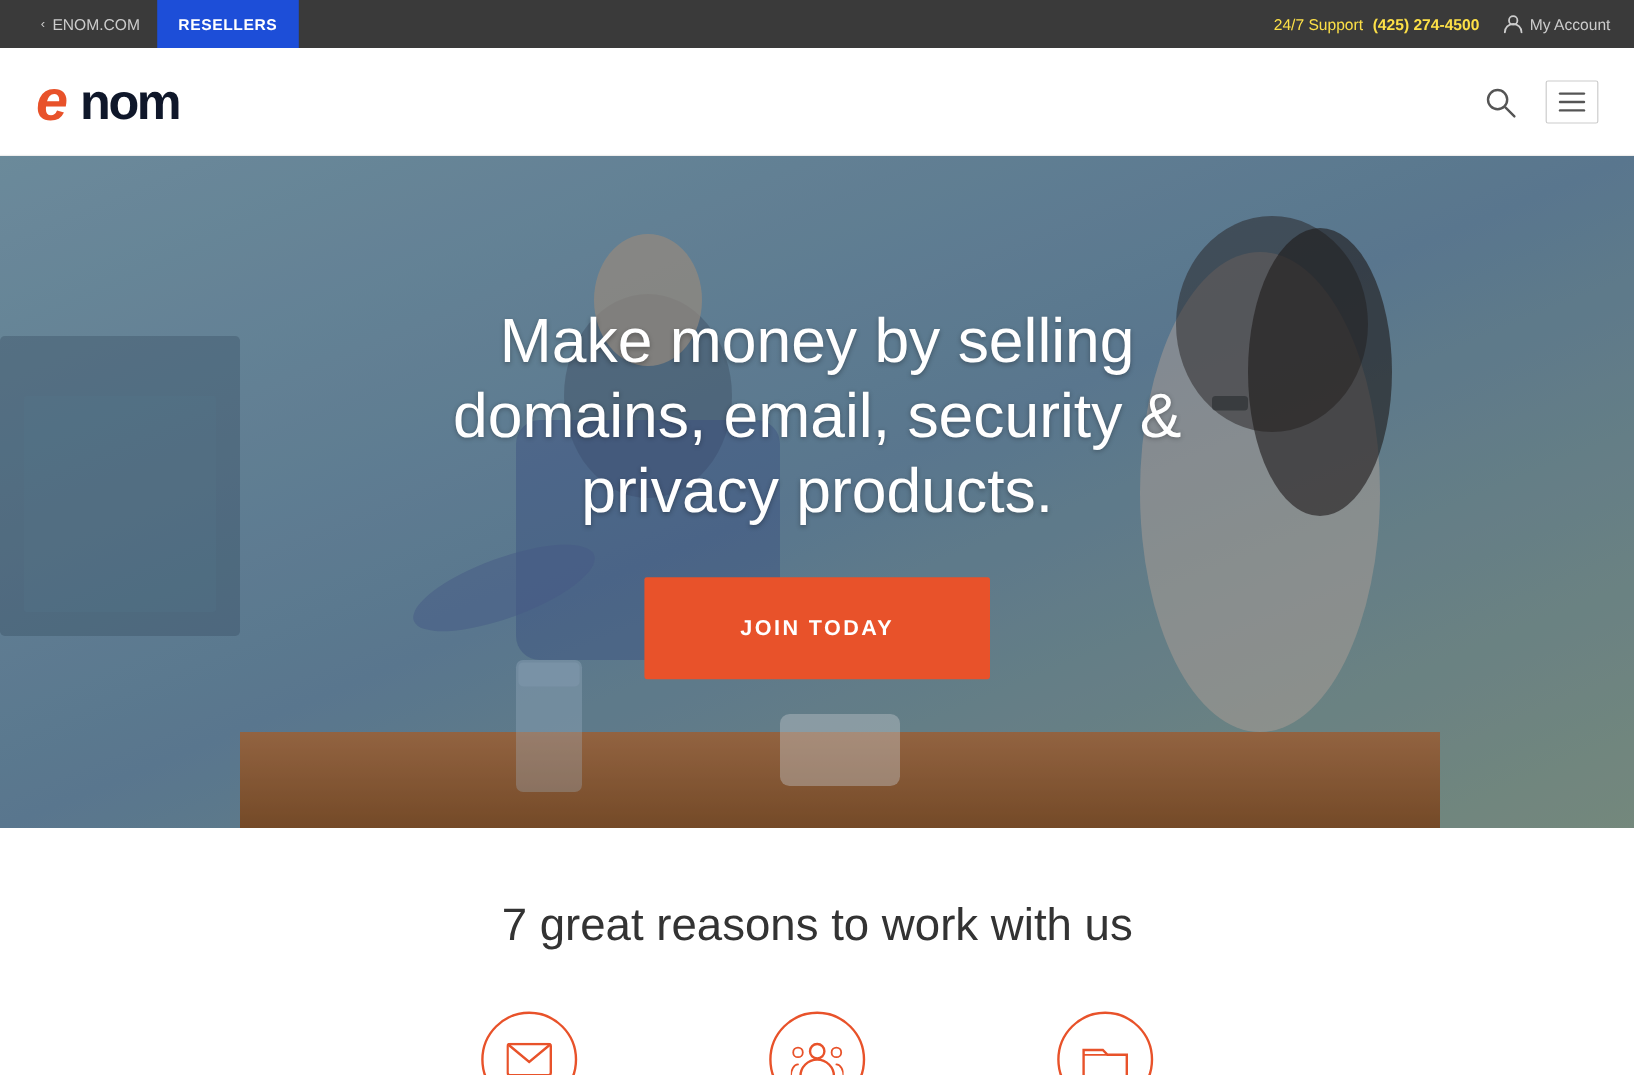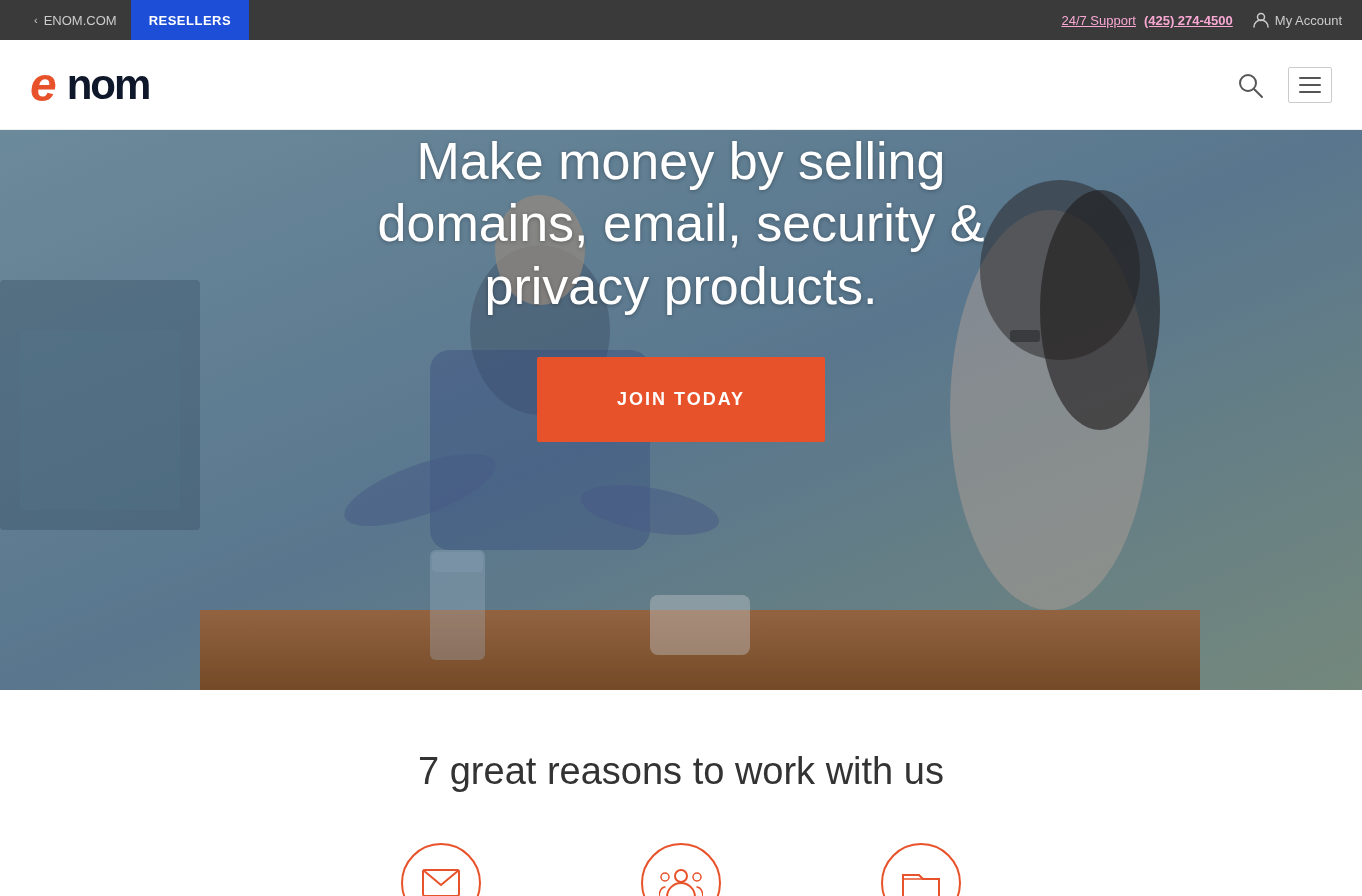--- a/index.html
+++ b/index.html
@@ -49,21 +49,21 @@
       align-items: center;
       gap: 20px;
       color: #ccc;
       font-size: 13px;
     }
     .top-bar-support {
       display: flex;
       align-items: center;
       gap: 8px;
     }
-    .top-bar-support span { color: #f9a8d4; text-decoration: underline; }
+    .top-bar-support span { color: #fde047; }
     .top-bar-phone { color: #fff; font-weight: bold; }
     .top-bar-account {
       display: flex;
       align-items: center;
       gap: 6px;
       color: #ccc;
       cursor: pointer;
     }
 
     
@@ -148,21 +148,21 @@
       border-radius: 1px;
     }
 
     
     .hero {
       position: relative;
       width: 100%;
       height: 560px;
       overflow: hidden;
       display: flex;
-      align-items: flex-start;
+      align-items: center;
       justify-content: center;
     }
     .hero-bg {
       position: absolute;
       inset: 0;
       background: linear-gradient(135deg, #8aabb8 0%, #6e8fa0 30%, #7090a0 60%, #9aaa98 100%);
       z-index: 0;
     }
     .hero-content {
       position: relative;

